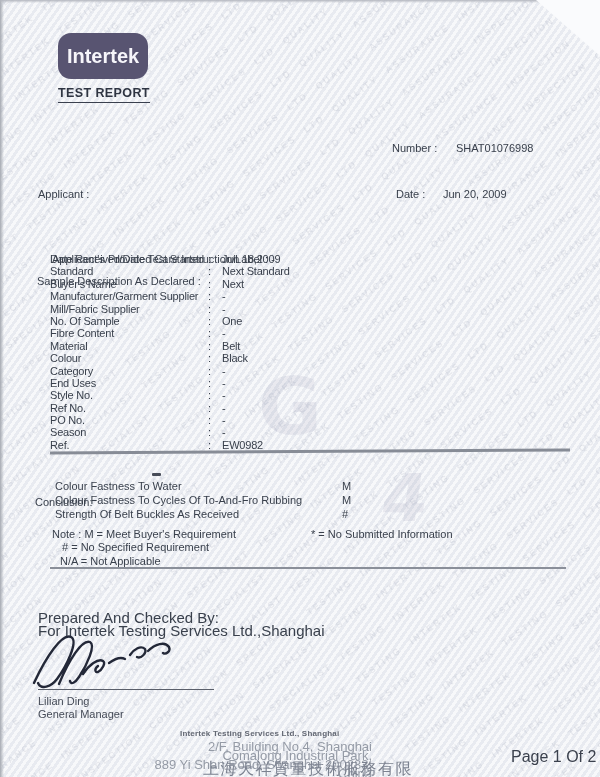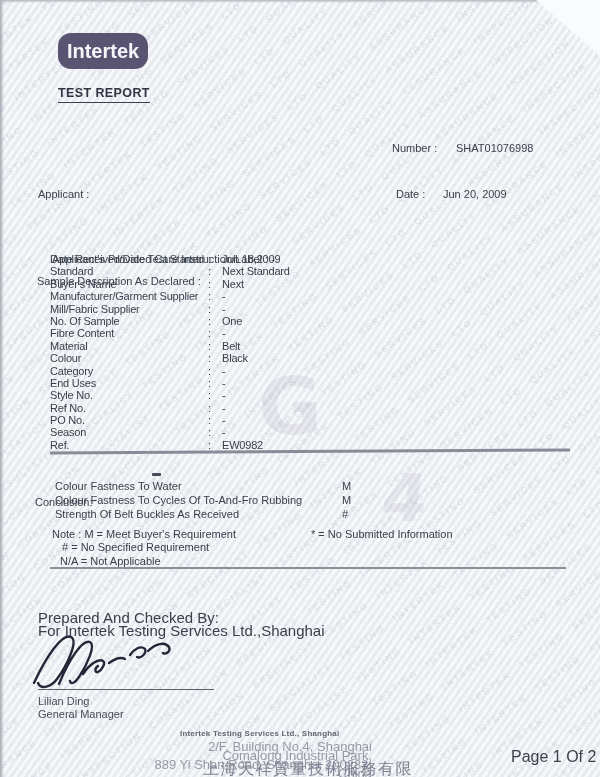--- a/index.html
+++ b/index.html
@@ -15,21 +15,21 @@
   .ghost-4{left:382px;top:460px;font-size:66px;transform:skewX(-8deg);}
   .content{position:absolute;inset:0;}
   .abs{position:absolute;margin-top:36px;}
   .t11{font-size:11px;line-height:13px;}
   .edge-left{position:absolute;left:0;top:0;width:4px;height:100%;
         background:linear-gradient(90deg,#a6aab2,rgba(166,170,178,0));}
   .edge-top{position:absolute;left:0;top:0;width:100%;height:3px;
         background:linear-gradient(180deg,#b4b7bf,rgba(180,183,191,0));}
   .corner-fold{position:absolute;top:0;right:0;width:0;height:0;
         border-bottom:56px solid transparent;border-right:64px solid #fafbfd;}
-  .logo{position:absolute;left:58px;top:33px;width:90px;height:36px;background:#585471;border-radius:13px;
+  .logo{position:absolute;left:58px;top:33px;width:90px;height:46px;background:#585471;border-radius:13px;
         display:flex;align-items:center;justify-content:center;color:#f6f5fa;font-size:20px;font-weight:600;}
   .title{position:absolute;left:58px;top:86px;font-size:12.5px;font-weight:bold;letter-spacing:.4px;
         color:#2f3542;border-bottom:1.6px solid #3a404e;padding-bottom:2px;}
   .num-label{left:392px;top:106px;}
   .num-value{left:456px;top:106px;}
   .app-label{left:38px;top:152px;}
   .app-lines{left:128px;top:152px;line-height:13.2px;}
   .attn-lbl{display:inline-block;width:40px;}
   .date-label{left:396px;top:152px;}
   .date-value{left:443px;top:152px;}

